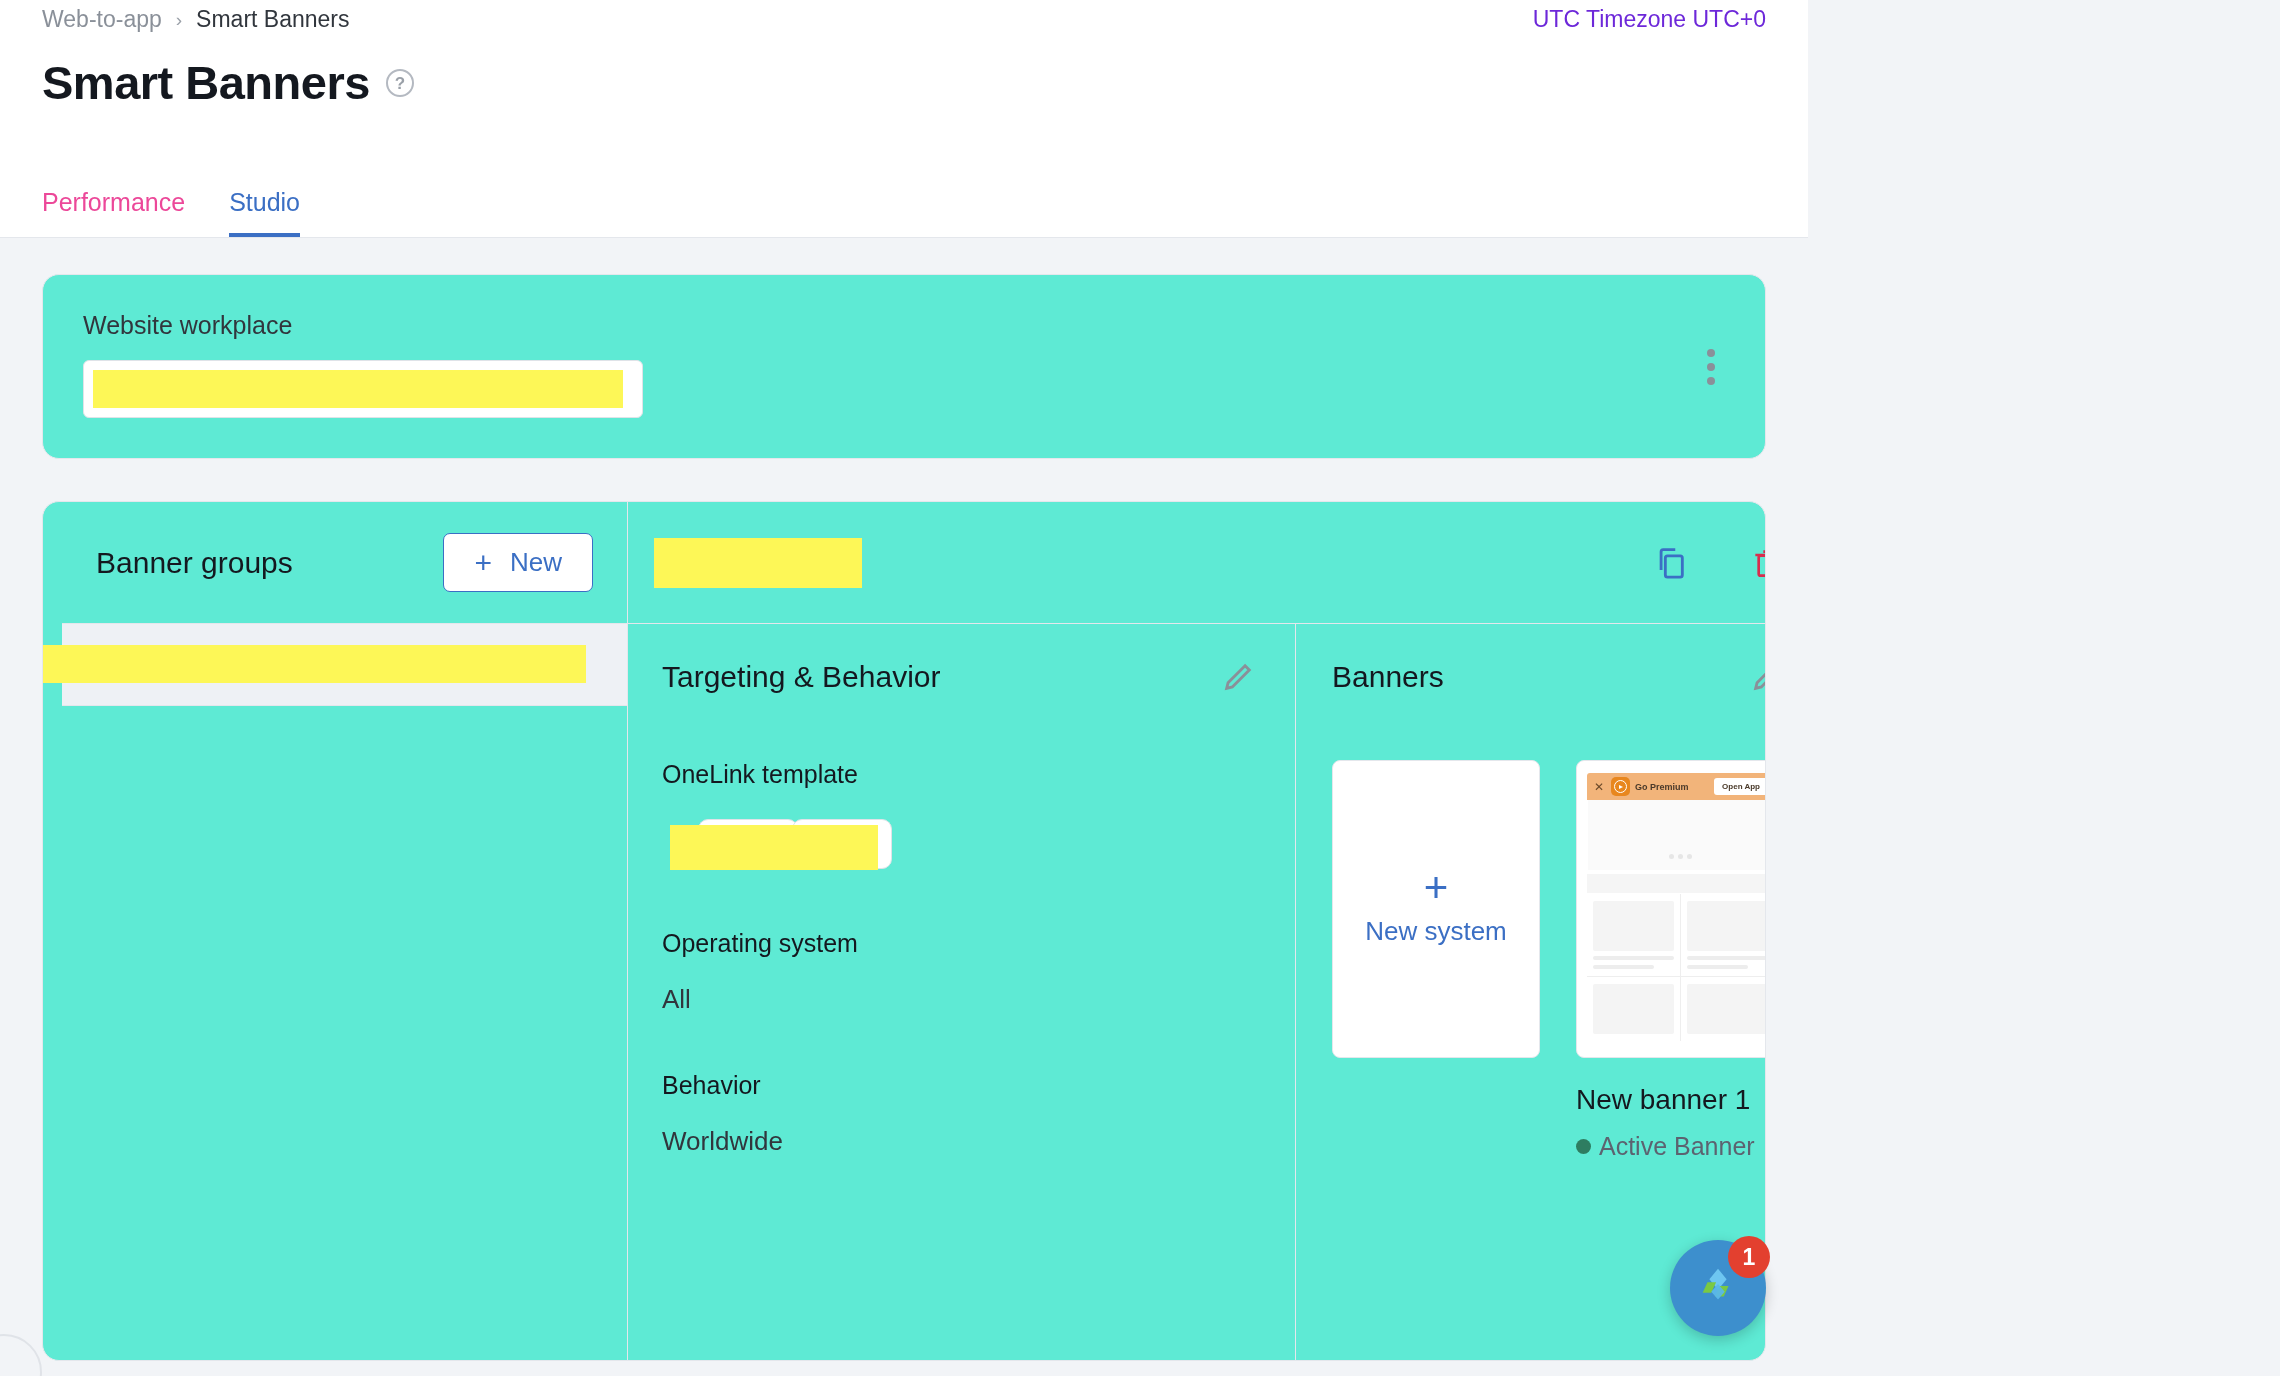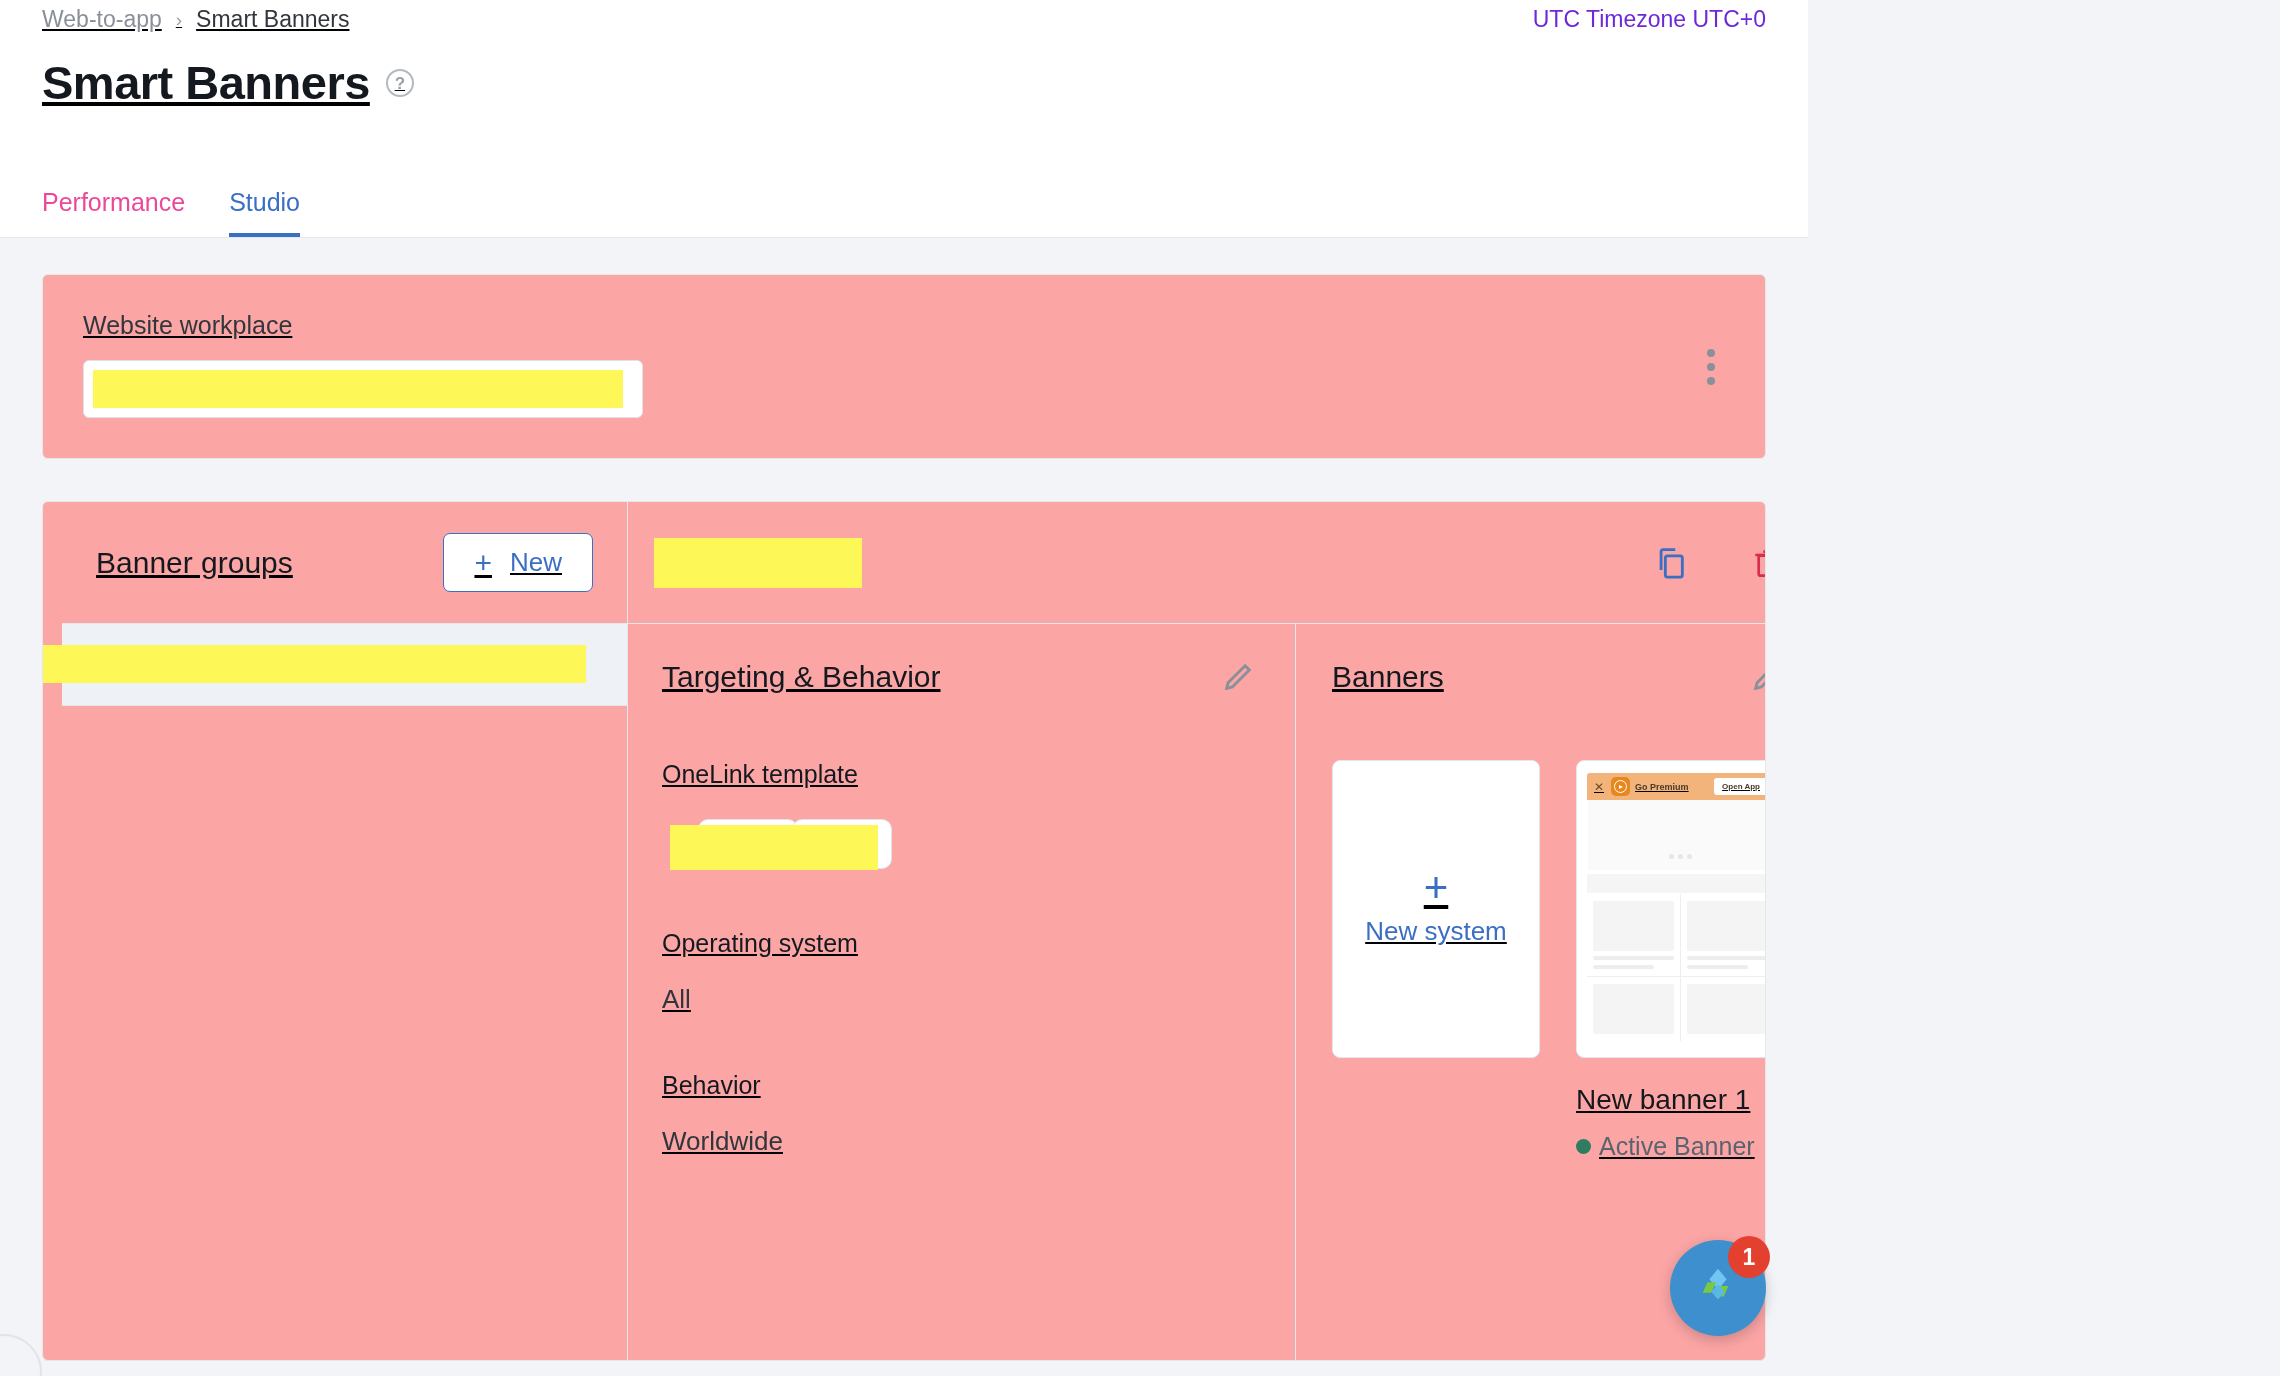--- a/index.html
+++ b/index.html
@@ -3,21 +3,21 @@
 <meta charset="utf-8">
 <style>
   * { box-sizing: border-box; margin: 0; padding: 0; }
   html, body {
     width: 2280px; height: 1376px;
     font-family: "Liberation Sans", sans-serif;
     background: #f2f4f7;
     overflow: hidden;
   }
 
-  .page { position: relative; width: 1808px; height: 1376px; text-decoration: underline; }
+  .page { position: relative; width: 1808px; height: 1376px; }
 
   
   .header {
     background: #ffffff;
     padding: 0 42px;
     height: 238px;
     position: relative;
     border-bottom: 1px solid #e4e7ec;
   }
   .breadcrumb {
@@ -55,23 +55,23 @@
     padding-bottom: 16px;
     border-bottom: 4px solid transparent;
     cursor: pointer;
   }
   .tab.active { color: #3b6fc4; border-bottom-color: #3b6fc4; font-weight: 400; }
 
   
   .body { padding: 36px 42px 0 42px; }
 
   .card {
-    background: #fca5a5;
+    background: #5eead4;
     border: 1px solid #e4e7ec;
-    border-radius: 6px;
+    border-radius: 17px;
   }
 
   
   .workplace-card { position: relative; padding: 36px 40px 40px 40px; }
   .workplace-label { font-size: 25px; color: #31363d; }
   .workplace-input {
     margin-top: 20px;
     width: 560px; height: 58px;
     border: 1px solid #dfe3e8; border-radius: 6px;
     background: #fff; position: relative;

